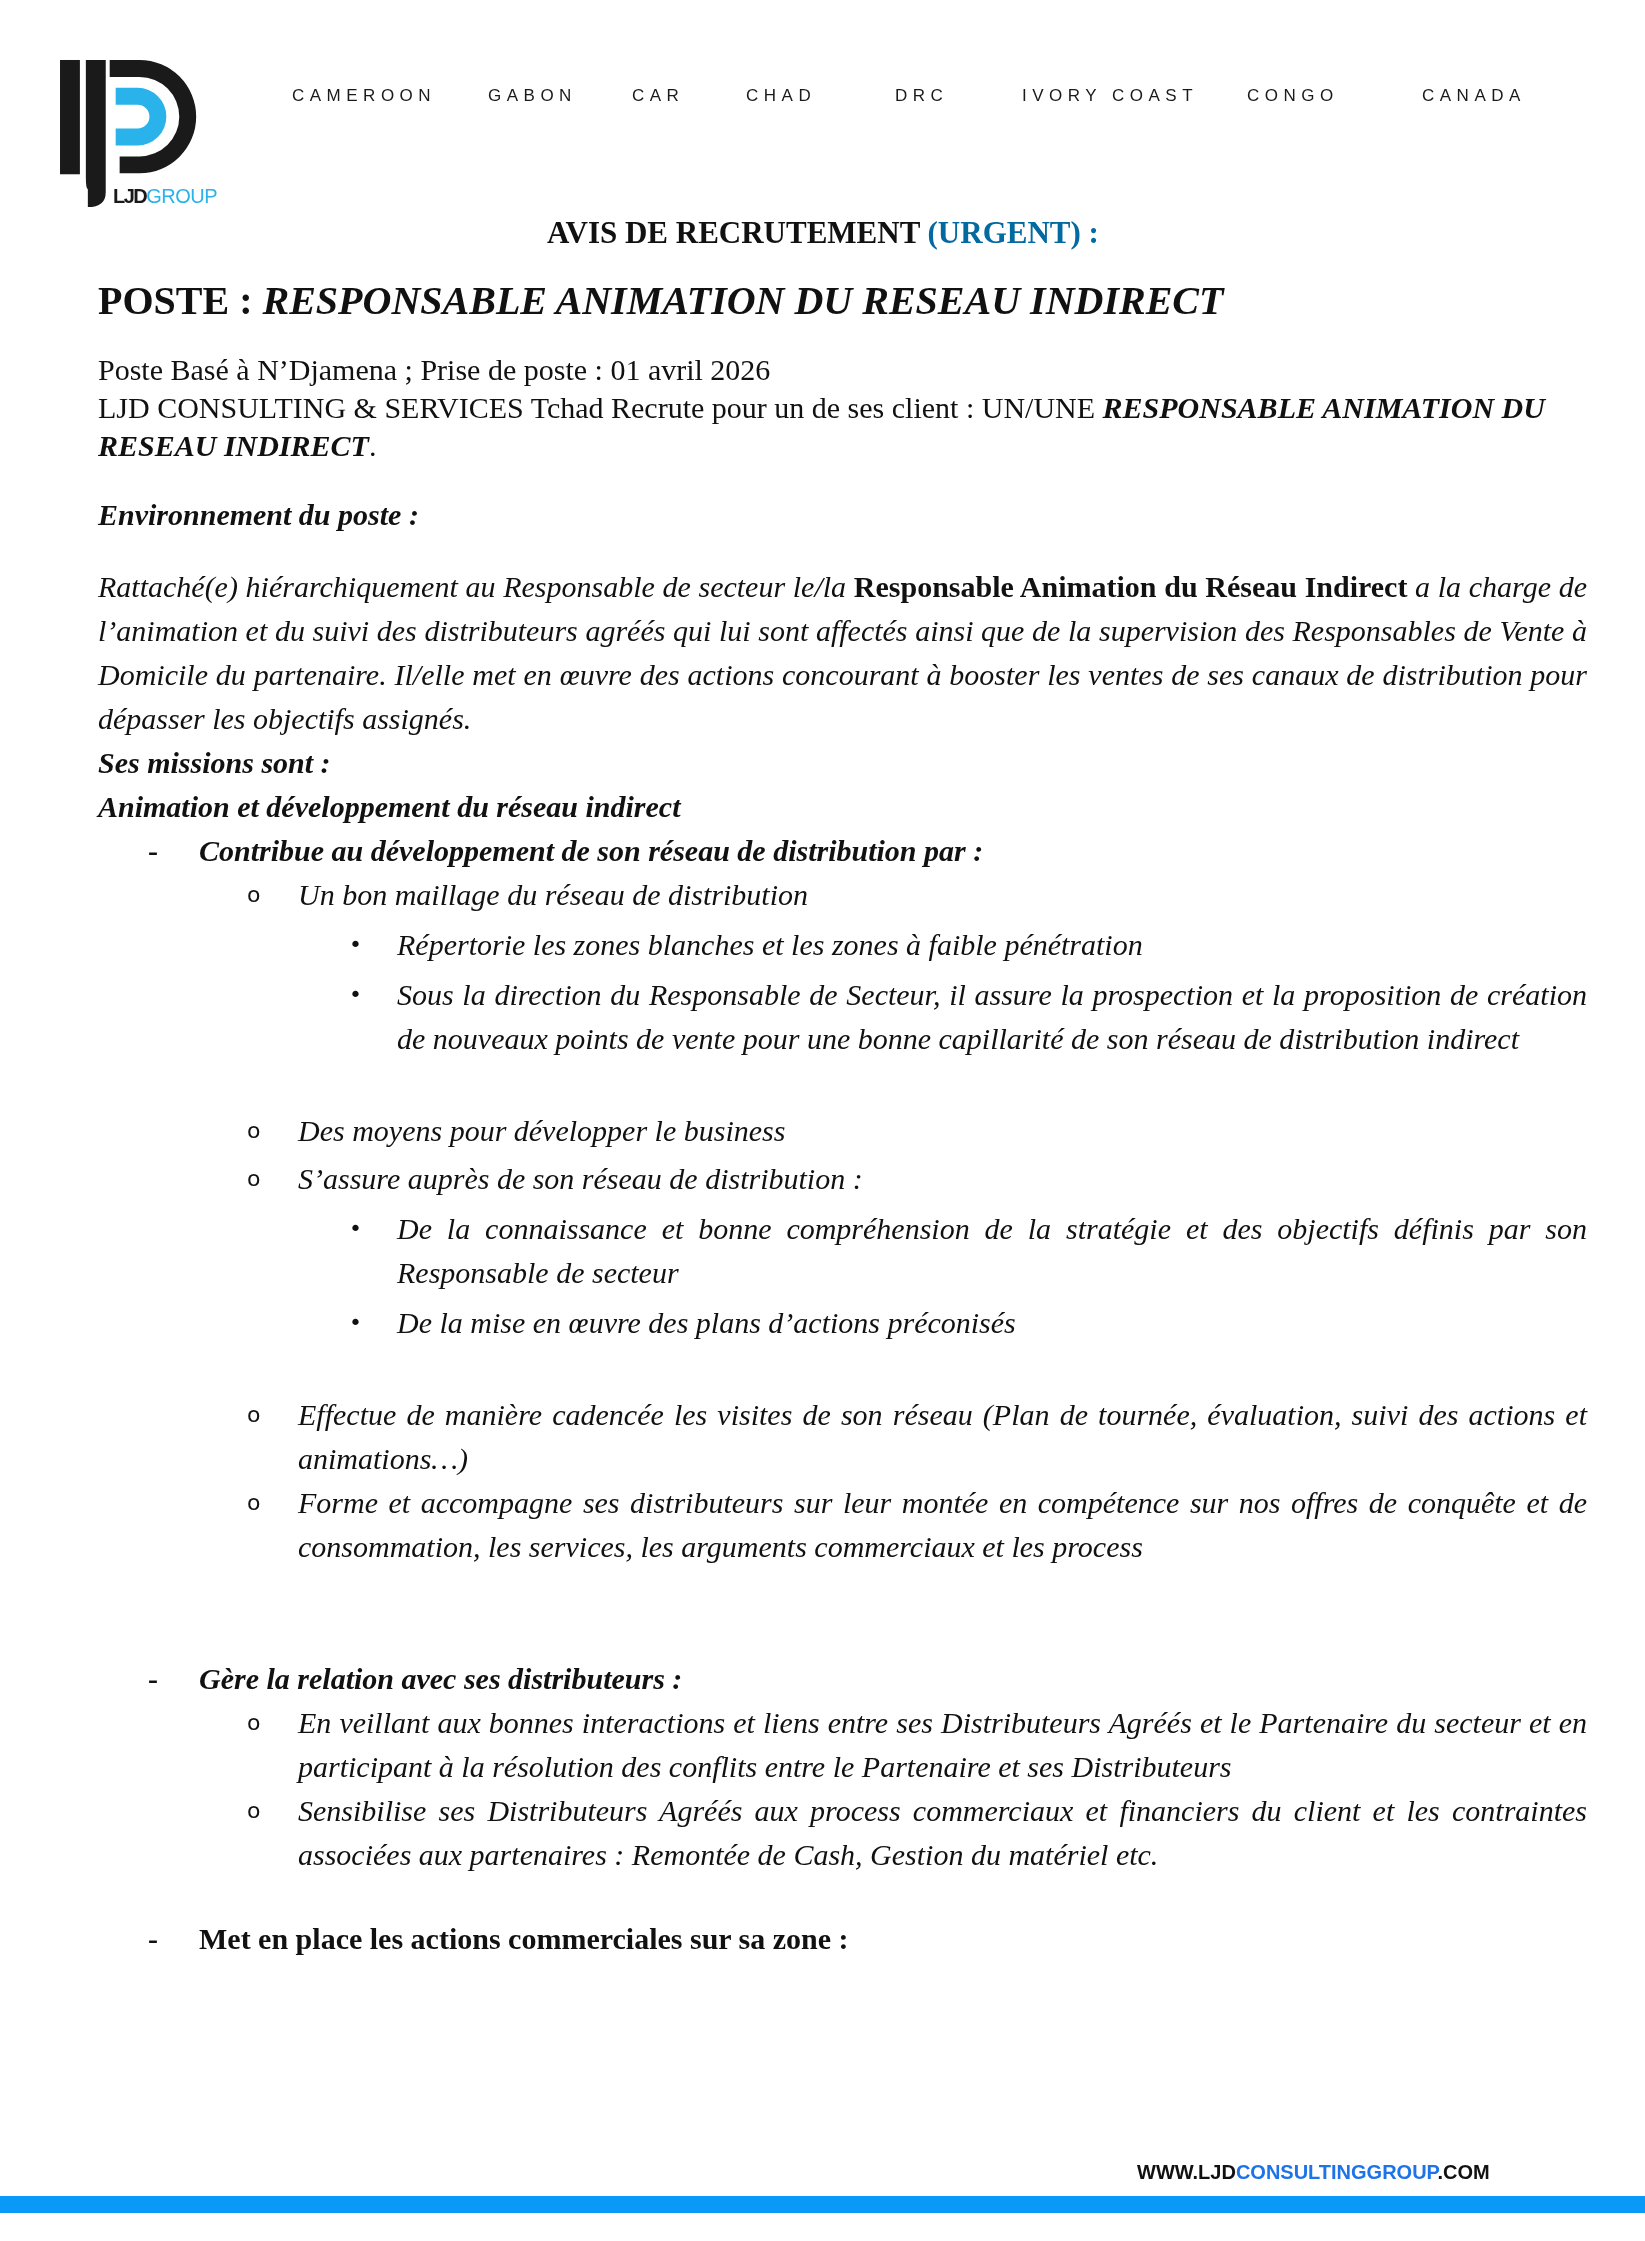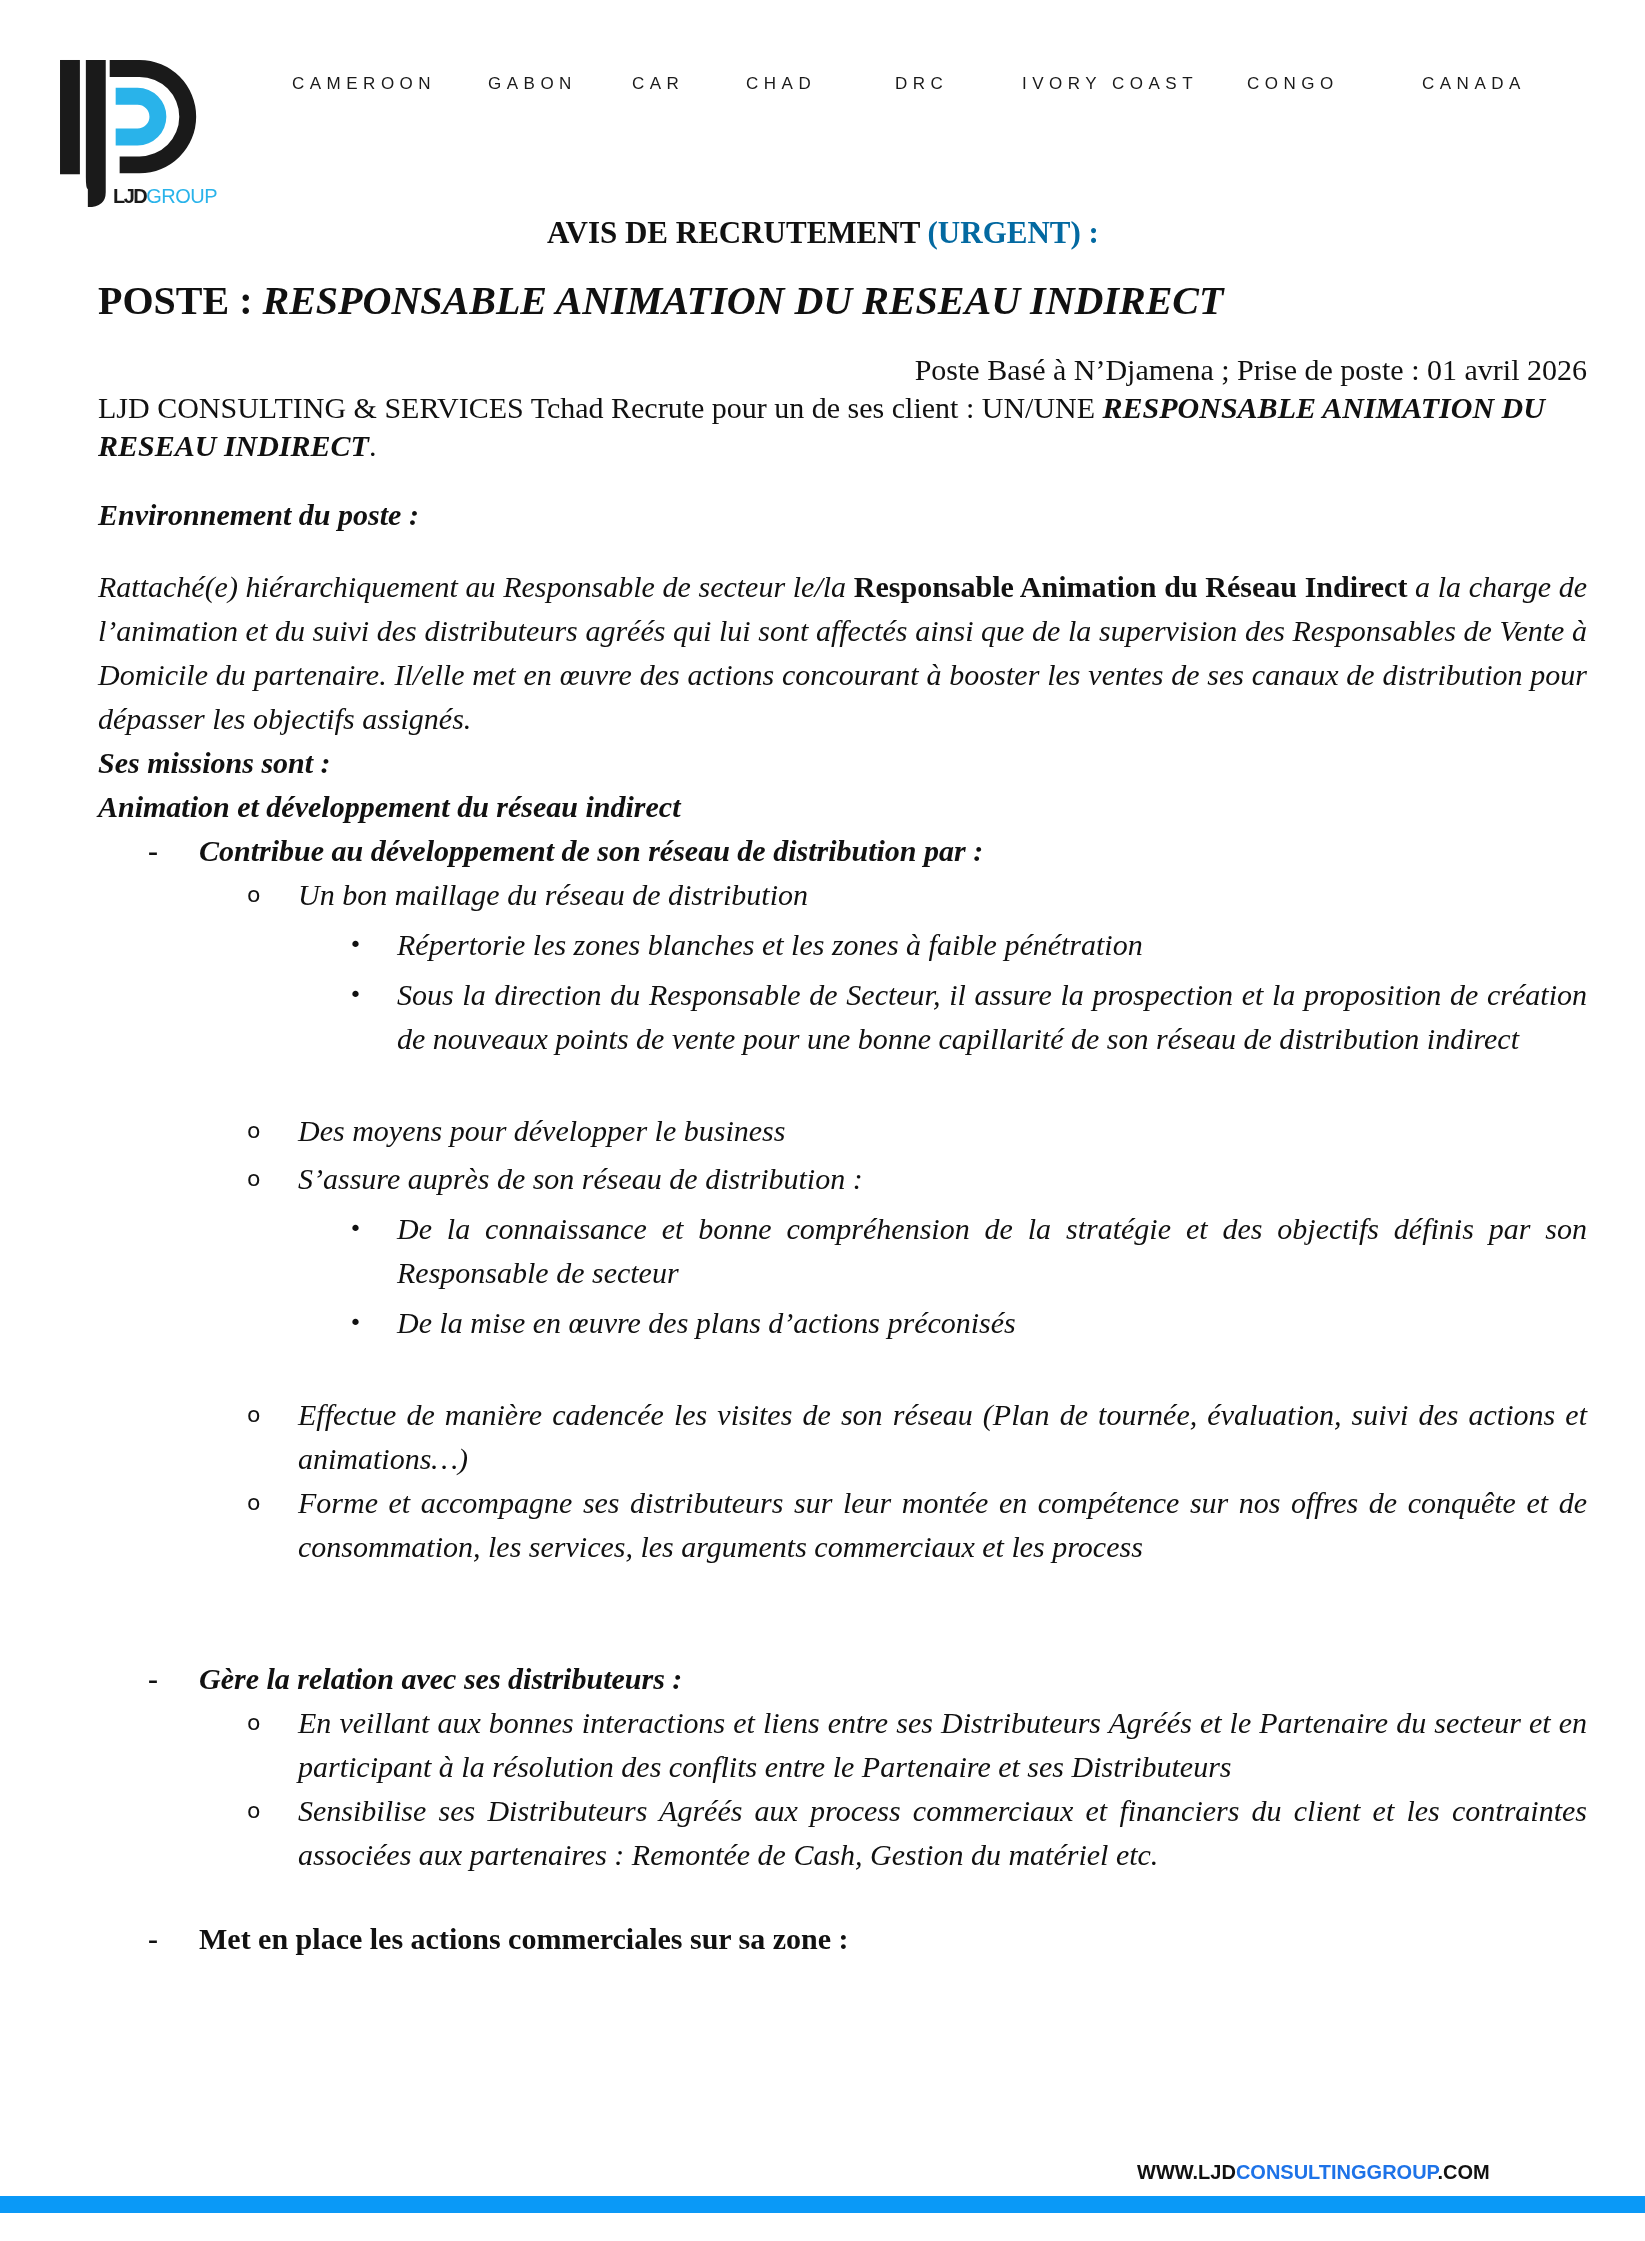--- a/index.html
+++ b/index.html
@@ -39,21 +39,21 @@
       left: 0;
       width: 1646px;
       height: 24px;
       font-family: "Liberation Sans", sans-serif;
       font-size: 17px;
       letter-spacing: 5.5px;
       color: #1a1a1a;
     }
     .country-nav span {
       position: absolute;
-      top: 4px;
+      top: 16px;
       white-space: nowrap;
     }
 
     .title {
       position: absolute;
       top: 215px;
       left: 0;
       width: 1646px;
       text-align: center;
       font-size: 31px;
@@ -177,21 +177,21 @@
 
 <h1 class="title" style="margin:0;">
   <span>AVIS DE RECRUTEMENT </span><span class="urgent">(URGENT) :</span>
 </h1>
 
 <main class="content">
   <p class="poste">
     <span>POSTE : </span><em>RESPONSABLE ANIMATION DU RESEAU INDIRECT</em>
   </p>
 
-  <p class="p mt-28" style="line-height:38px;text-align:right;">Poste Basé à N’Djamena ; Prise de poste : 01 avril 2026</p>
+  <p class="p mt-28" style="line-height:38px;">Poste Basé à N’Djamena ; Prise de poste : 01 avril 2026</p>
   <p class="p" style="line-height:38px;">
     <span>LJD CONSULTING &amp; SERVICES Tchad Recrute pour un de ses client : UN/UNE </span><strong class="italic">RESPONSABLE ANIMATION DU RESEAU INDIRECT</strong><span>.</span>
   </p>
 
   <p class="p mt-36 bold italic">Environnement du poste :</p>
 
   <p class="p mt-36 italic justify">
     <span>Rattaché(e) hiérarchiquement au Responsable de secteur le/la </span><strong style="font-style:normal">Responsable Animation du Réseau Indirect</strong><span> a la charge de l’animation et du suivi des distributeurs agréés qui lui sont affectés ainsi que de la supervision des Responsables de Vente à Domicile du partenaire. Il/elle met en œuvre des actions concourant à booster les ventes de ses canaux de distribution pour dépasser les objectifs assignés.</span>
   </p>
 

